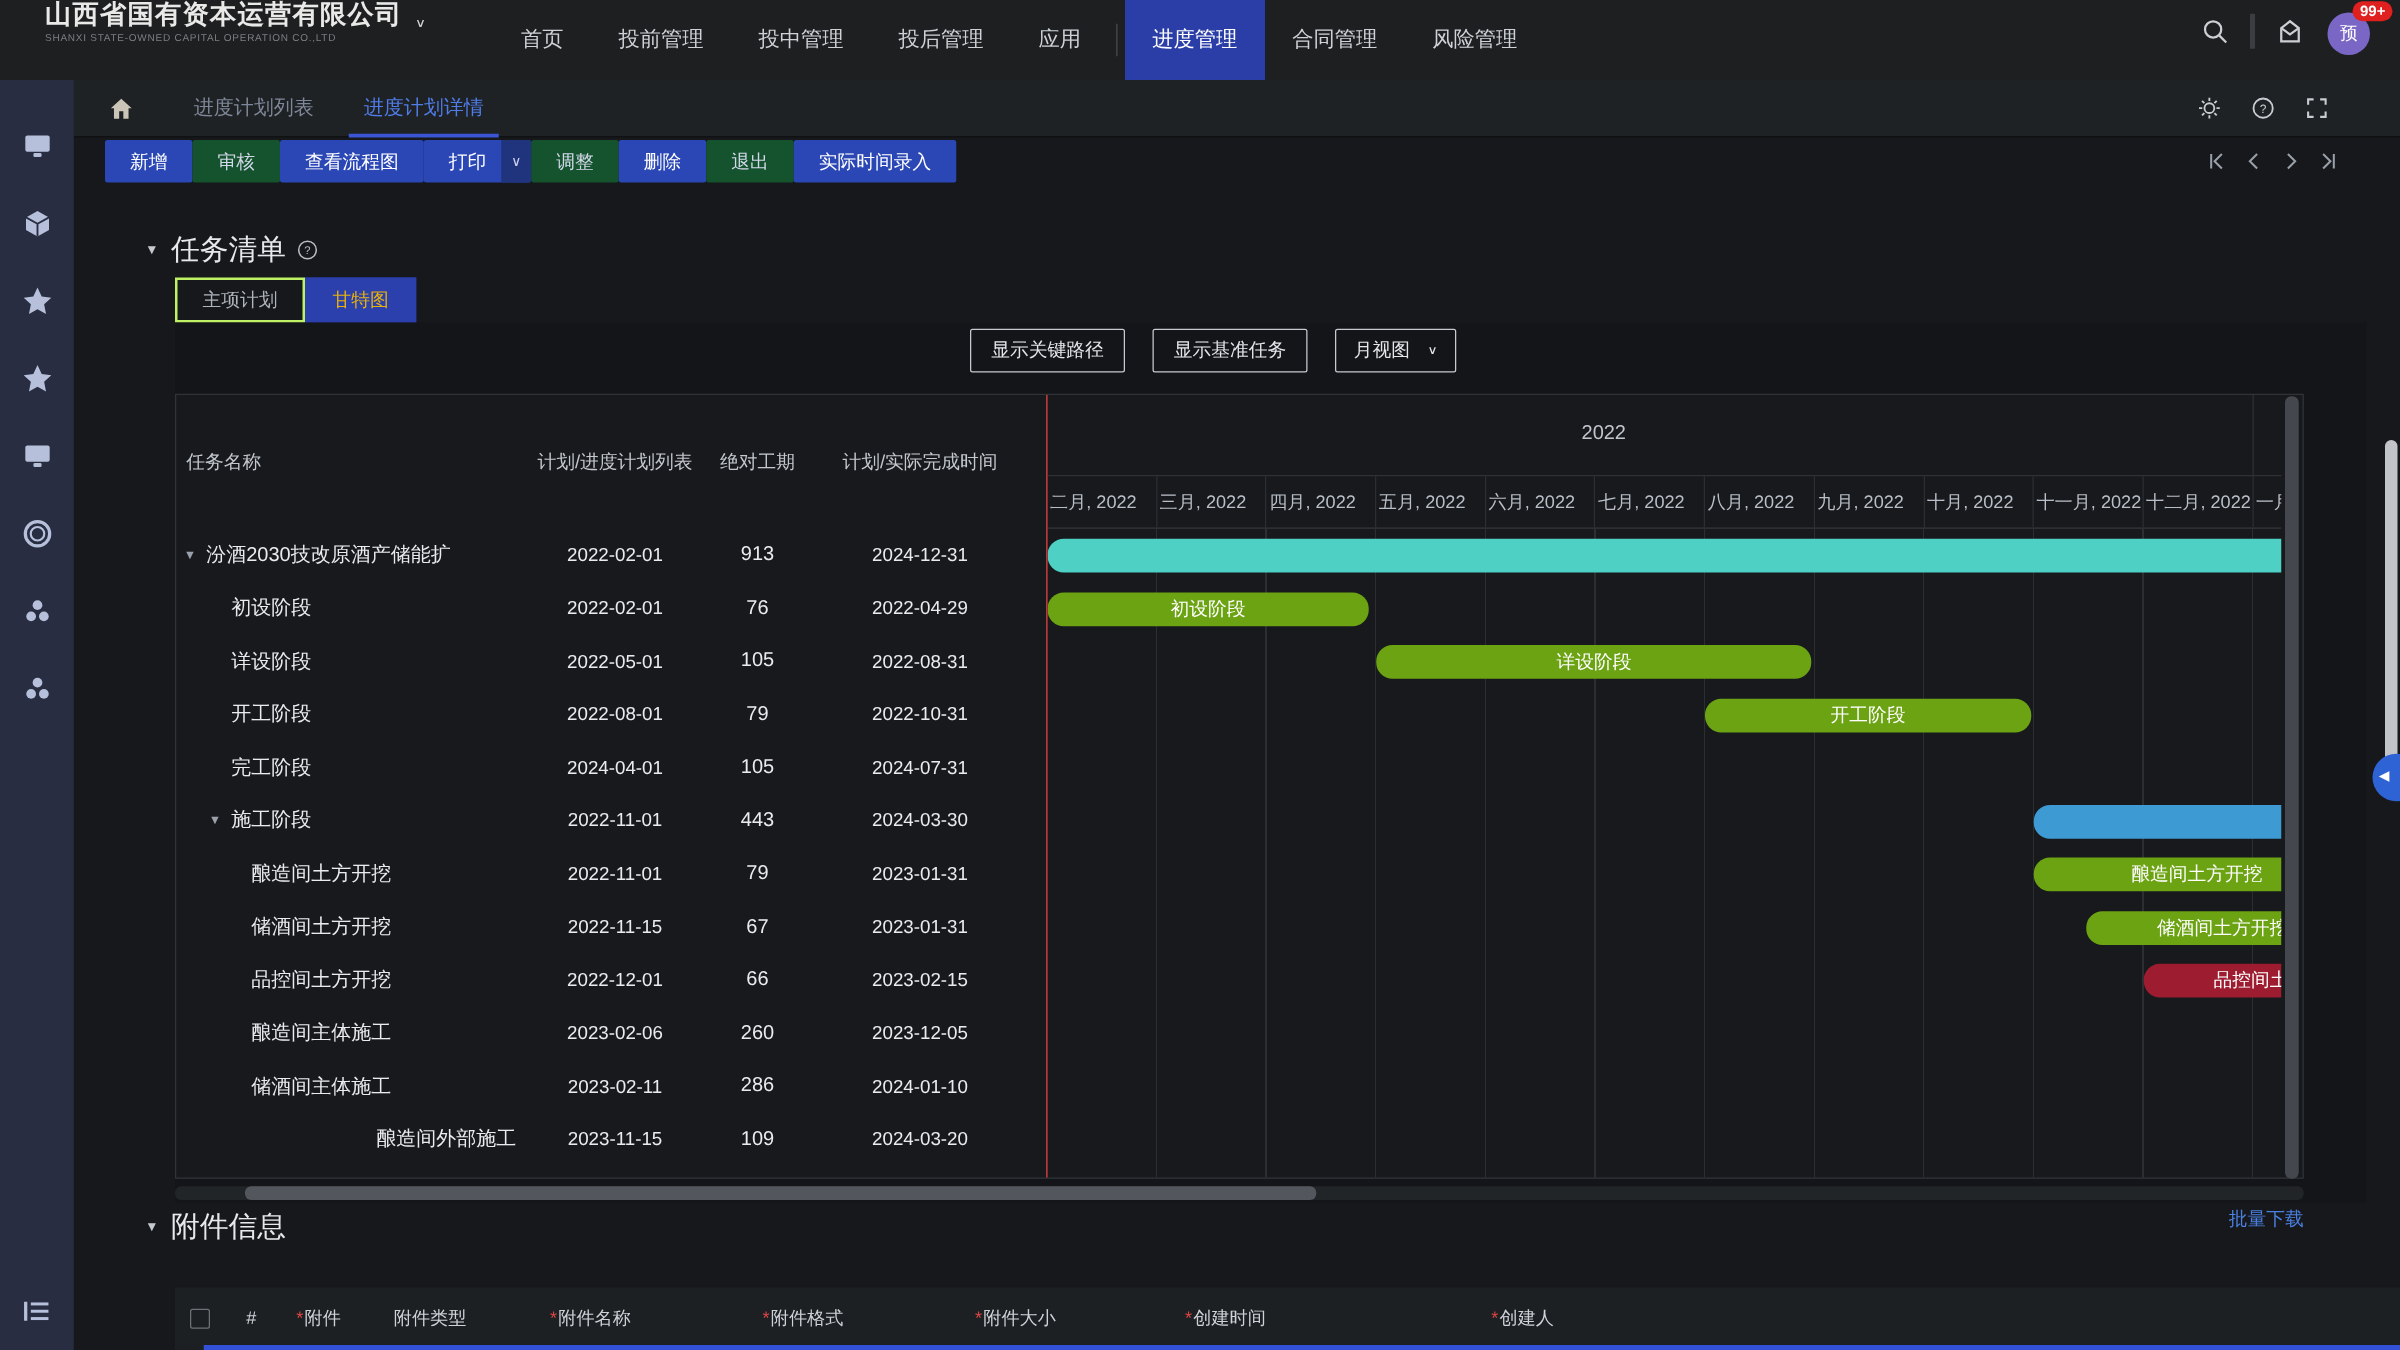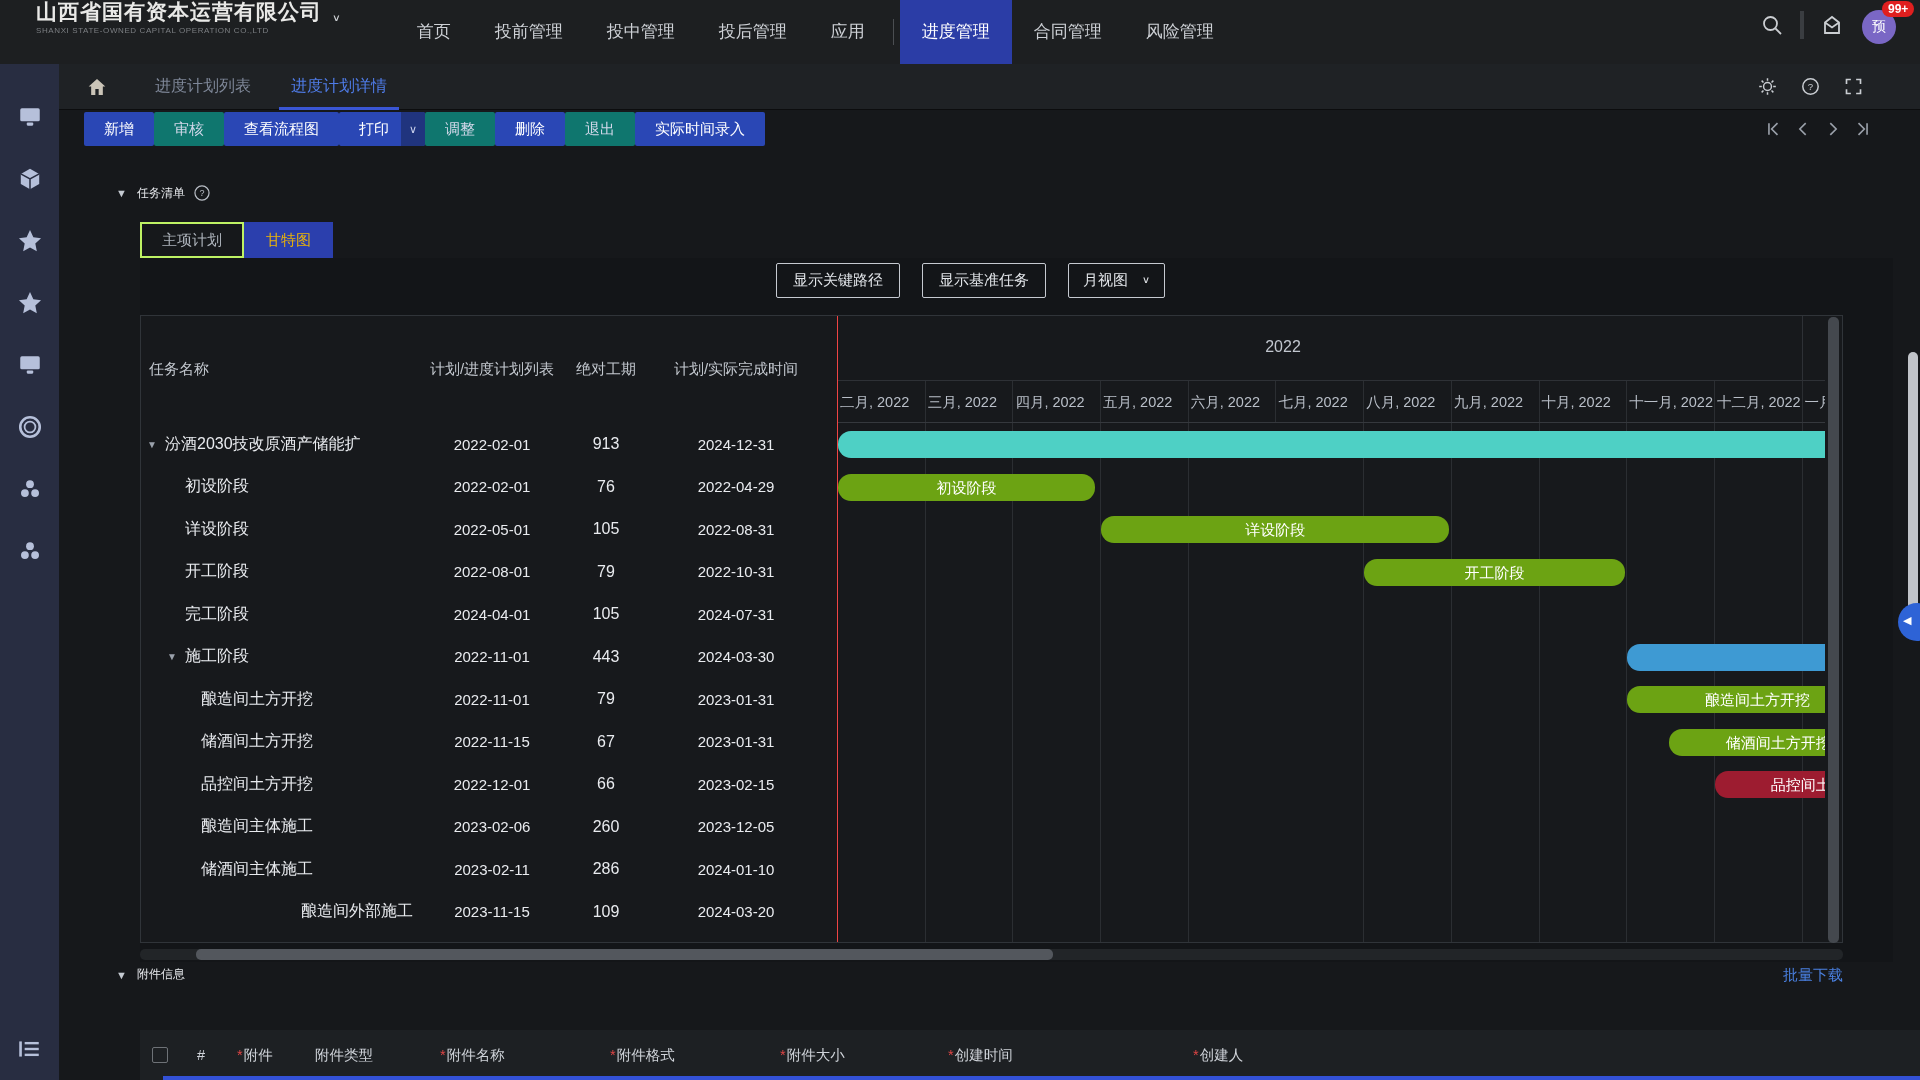--- a/index.html
+++ b/index.html
@@ -45,31 +45,31 @@
   .tab.active { color:#4f7ce8; }
   .tab.active::after { content:""; position:absolute; left:8px; right:8px; bottom:0; height:3px; background:#3a56d4; }
   .tabbar-right { margin-left:auto; display:flex; align-items:center; margin-right:56px; }
   .tb-icon { width:21px; height:21px; margin-left:22px; cursor:pointer; }
 
   
   .toolbar { position:absolute; left:84px; top:112px; display:flex; }
   .tb-btn { height:34px; border:none; border-radius:2px; color:#fff; font-size:15px;
     padding:0 20px; cursor:pointer; display:flex; align-items:center; font-family:inherit; }
   .tb-btn.bright { background:#2a47b5; }
-  .tb-btn.dark { background:#0f766e; color:#d3d8ea; }
+  .tb-btn.dark { background:#14532d; color:#d3d8ea; }
   .tb-btn.split { padding-right:0;text-align:right; }
   .split-chev { display:flex; align-items:center; justify-content:center; width:24px; height:34px;
     margin-left:12px; background:#20347e; font-size:11px; color:#cdd4ee; border-radius:0 2px 2px 0; }
   .pager { position:absolute; right:48px; top:120px; display:flex; align-items:center; }
   .pg-icon { width:18px; height:18px; margin-left:12px; cursor:pointer; }
 
   
   .sec-head { position:absolute; left:116px; top:184px; display:flex; align-items:center; }
   .sec-caret { color:#c5cad1; font-size:11px; margin-right:10px; cursor:pointer; }
-  .sec-title { font-size:12px; color:#e6e8ec; }
+  .sec-title { font-size:23px; color:#e6e8ec; }
   .q-icon { width:18px; height:18px; margin-left:8px; }
   .subtabs { position:absolute; left:140px; top:222px; display:flex; height:36px; }
   .subtab { height:36px; display:flex; align-items:center; justify-content:center; padding:0 20px;
     font-size:15px; color:#aeb4bc; border:2px solid #bef264; cursor:pointer; }
   .subtab.active { background:#2b3fad; border-color:#2b3fad; color:#eab308; }
 
   
   .panel { position:absolute; left:140px; top:258px; width:1753px; height:704px; background:#131518; }
   .gantt-controls { position:absolute; left:636px; top:5px; display:flex; align-items:center; }
   .ctrl-btn { height:35px; background:transparent; border:1px solid #c6cad1; border-radius:2px; color:#e3e6ea;

